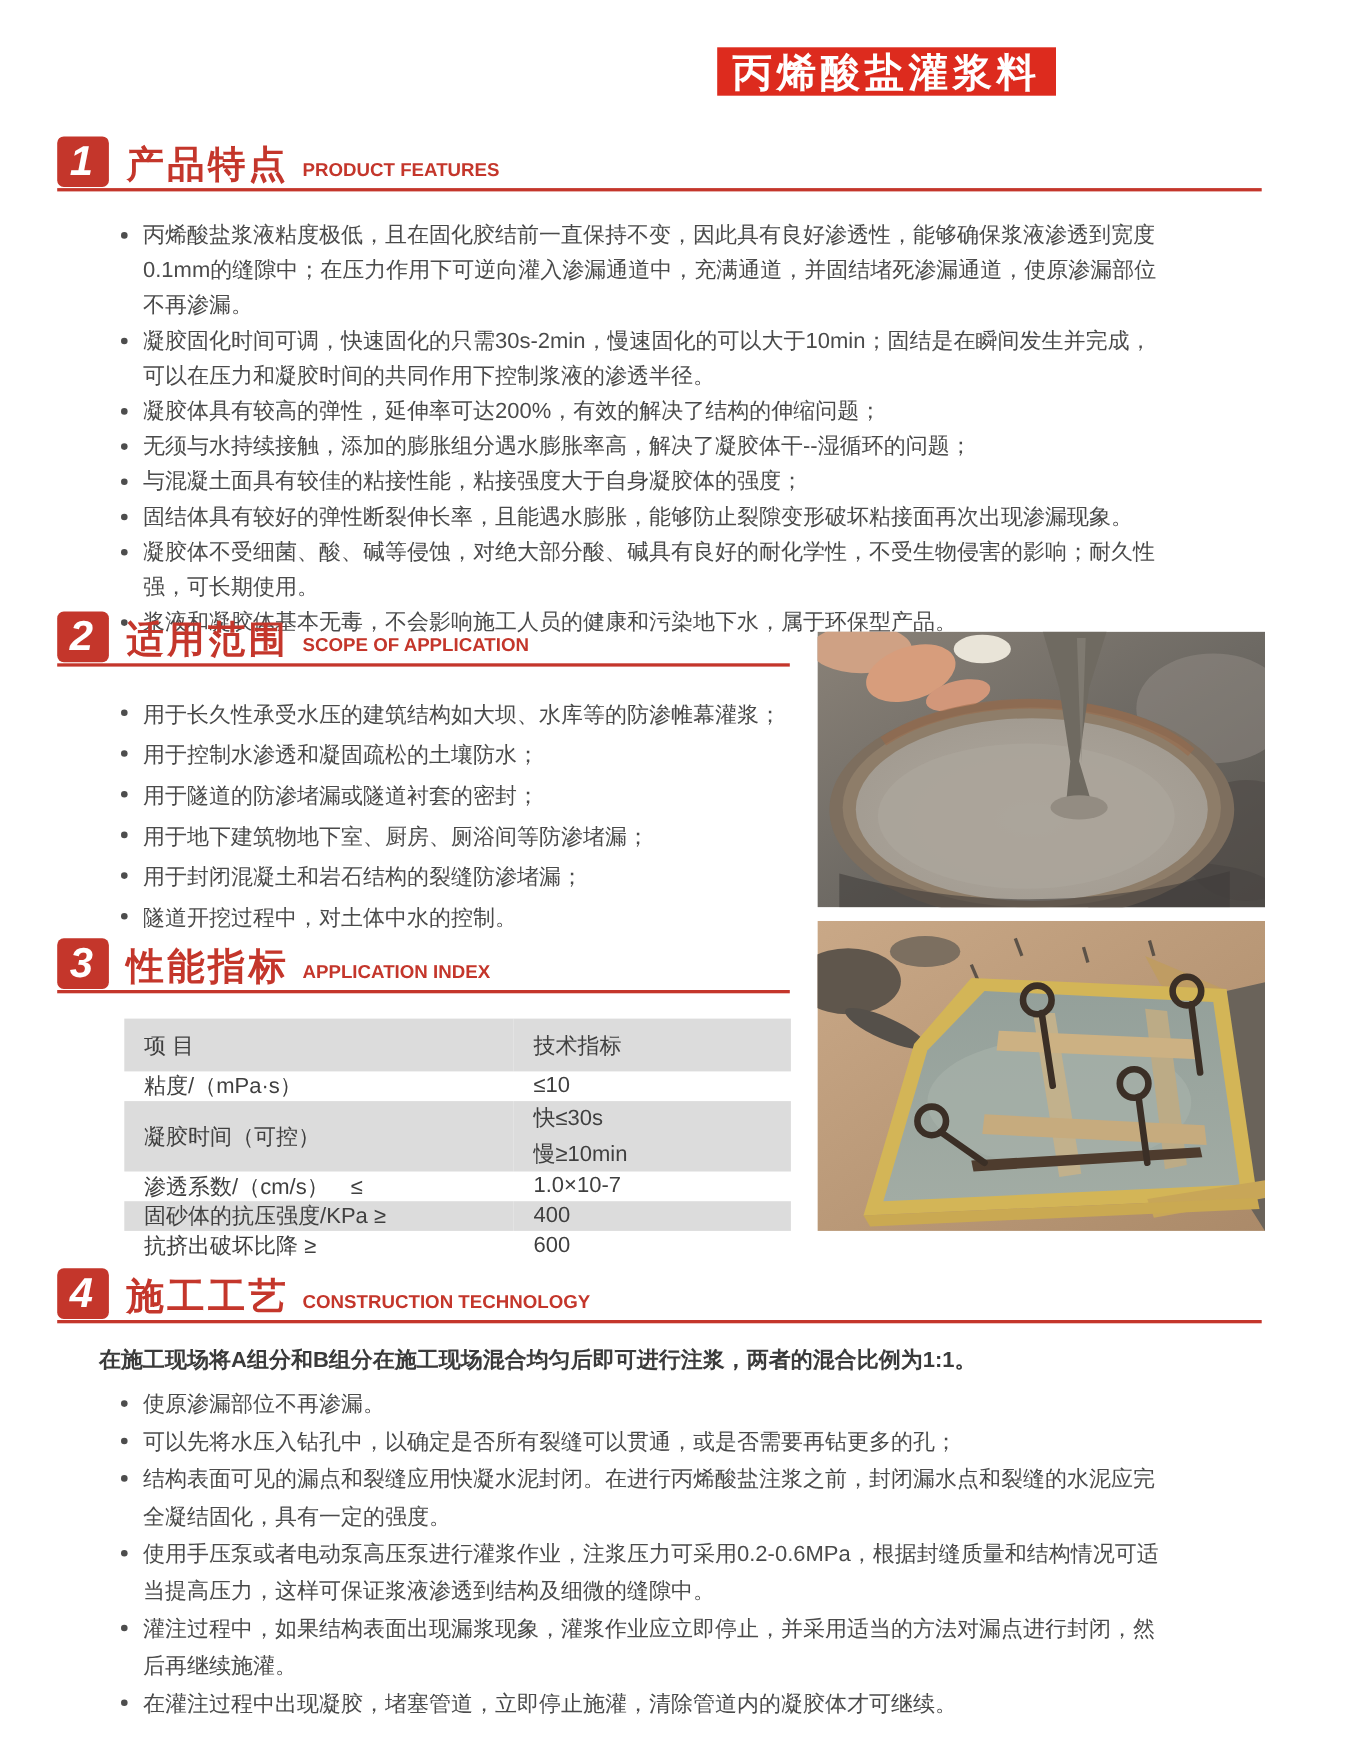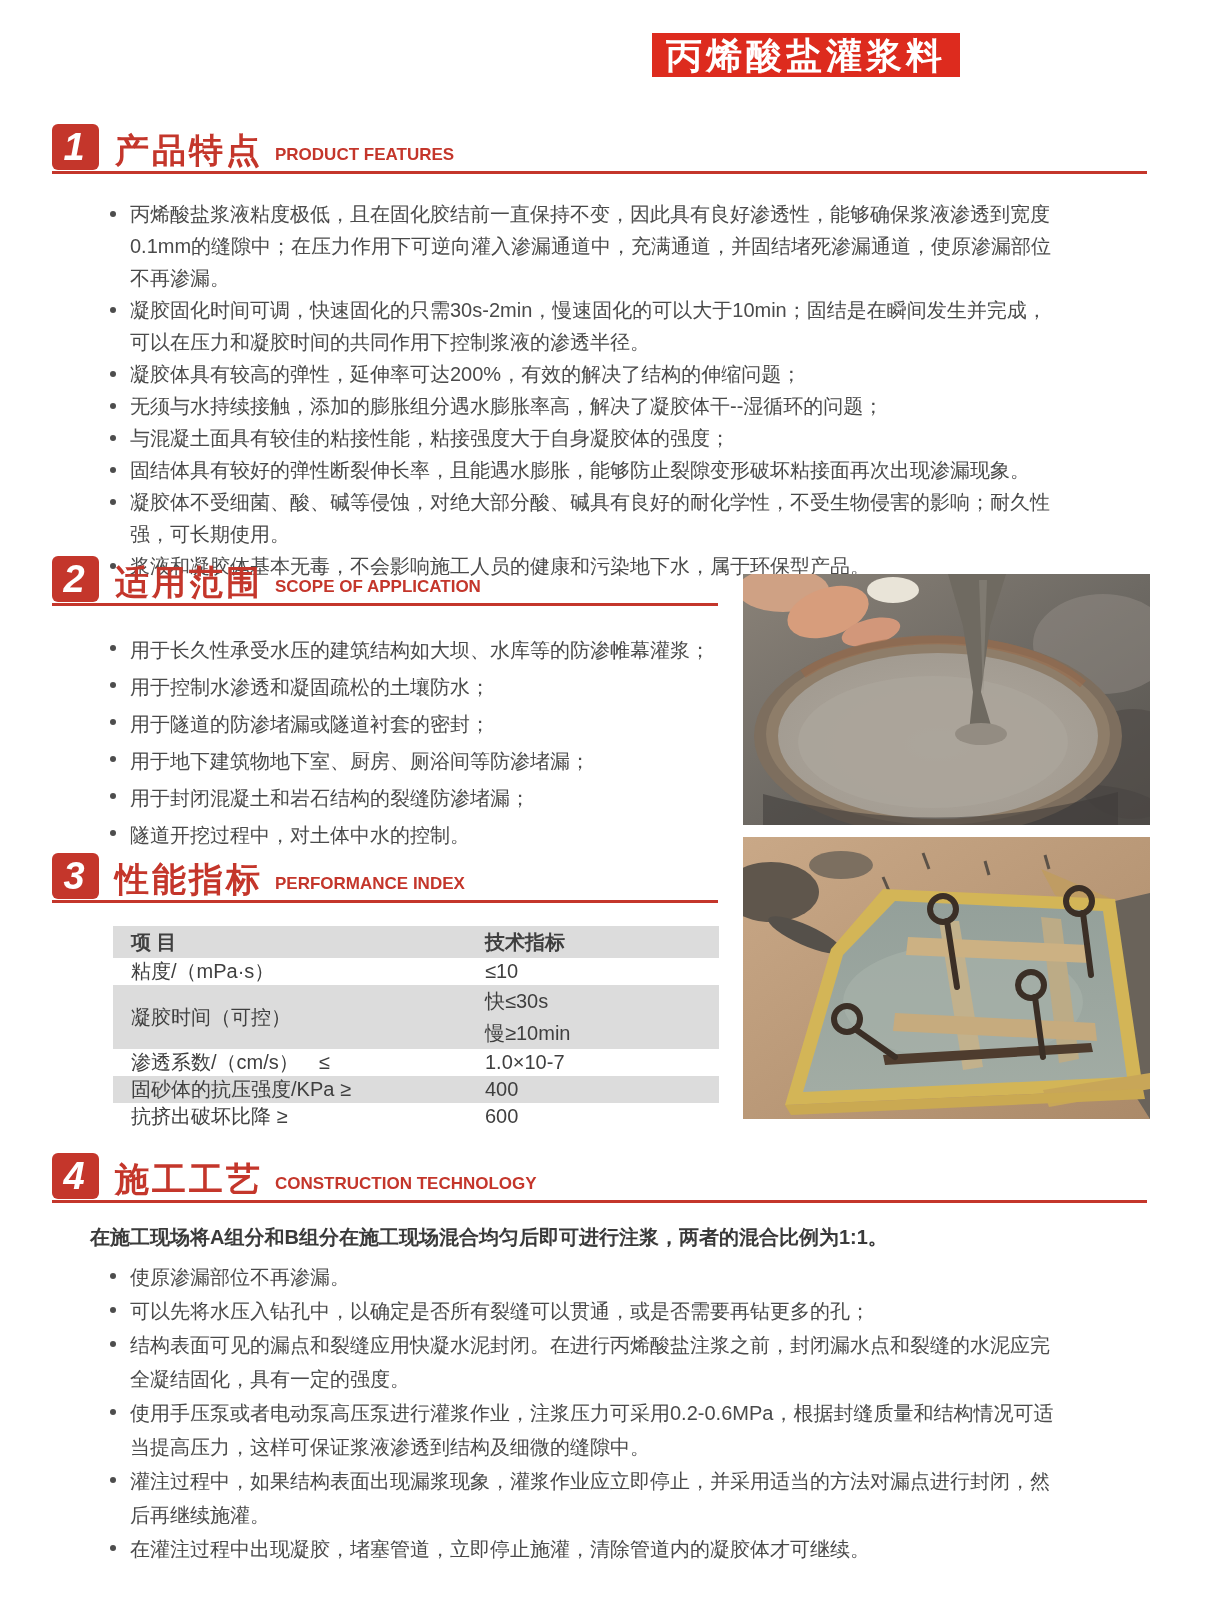--- a/index.html
+++ b/index.html
@@ -3,21 +3,21 @@
 <meta charset="utf-8">
 <style>
   html,body { margin:0; padding:0; background:#ffffff; }
   .page {
     position:relative; width:1232px; height:1600px; background:#fff;
     font-family:"Liberation Sans","DejaVu Sans",sans-serif;
     color:var(--text,#4a4a4a); overflow:hidden;
   }
   
   .banner {
-    position:absolute; left:652px; top:33px; height:44px;
+    position:absolute; left:652px; top:43px; height:44px;
     background:var(--banner_red,#dd2b1e); color:#fff;
     font-size:36px; font-weight:bold; line-height:45px;
     padding:0 14px; letter-spacing:4px; white-space:nowrap;
   }
   
   .section { position:absolute; left:52px; }
   .sec-header {
     display:flex; align-items:flex-end;
     border-bottom:3px solid var(--red,#c4362b);
     padding-bottom:1px;
@@ -58,21 +58,21 @@
     color:#3a3a3a; line-height:33px;
   }
   
   table.perf-table {
     border-collapse:collapse; margin:23px 0 0 61px; table-layout:fixed;
     width:606px; font-size:20px; color:#3f3f3f;
   }
   table.perf-table td { padding:0 0 0 18px; vertical-align:middle; }
   table.perf-table col.c1 { width:354px; }
   table.perf-table col.c2 { width:252px; }
-  tr.t-head td { font-weight:bold; height:32px; background:var(--stripe,#dcdcdc); }
+  tr.t-head td { font-weight:normal; height:48px; background:var(--stripe,#dcdcdc); }
   tr.t-row { height:22px; }
   tr.t-row.striped { background:var(--stripe,#dcdcdc); }
   tr.t-row.tall { height:55px; }
   tr.t-row.tall .v2line { line-height:32px; }
   
   .photo { position:absolute; left:743px; width:407px; overflow:hidden; }
   .photo svg { display:block; }
   #photo1 { top:574px; height:251px; }
   #photo2 { top:837px; height:282px; }
 </style>
@@ -114,21 +114,21 @@
       <li>用于地下建筑物地下室、厨房、厕浴间等防渗堵漏；</li>
       <li>用于封闭混凝土和岩石结构的裂缝防渗堵漏；</li>
       <li>隧道开挖过程中，对土体中水的控制。</li>
     </ul>
   </div>
 
   <div class="section" style="top:853px; width:666px;">
     <div class="sec-header">
       <div class="sec-num">3</div>
       <div class="sec-zh">性能指标</div>
-      <div class="sec-en">PERFORMANCE INDEX</div>
+      <div class="sec-en">APPLICATION INDEX</div>
     </div>
     <table class="perf-table">
       <colgroup>
           <col class="c1">
           <col class="c2">
         </colgroup>
       <tbody>
           <tr class="t-head">
         <td>项 目</td>
         <td>技术指标</td>

